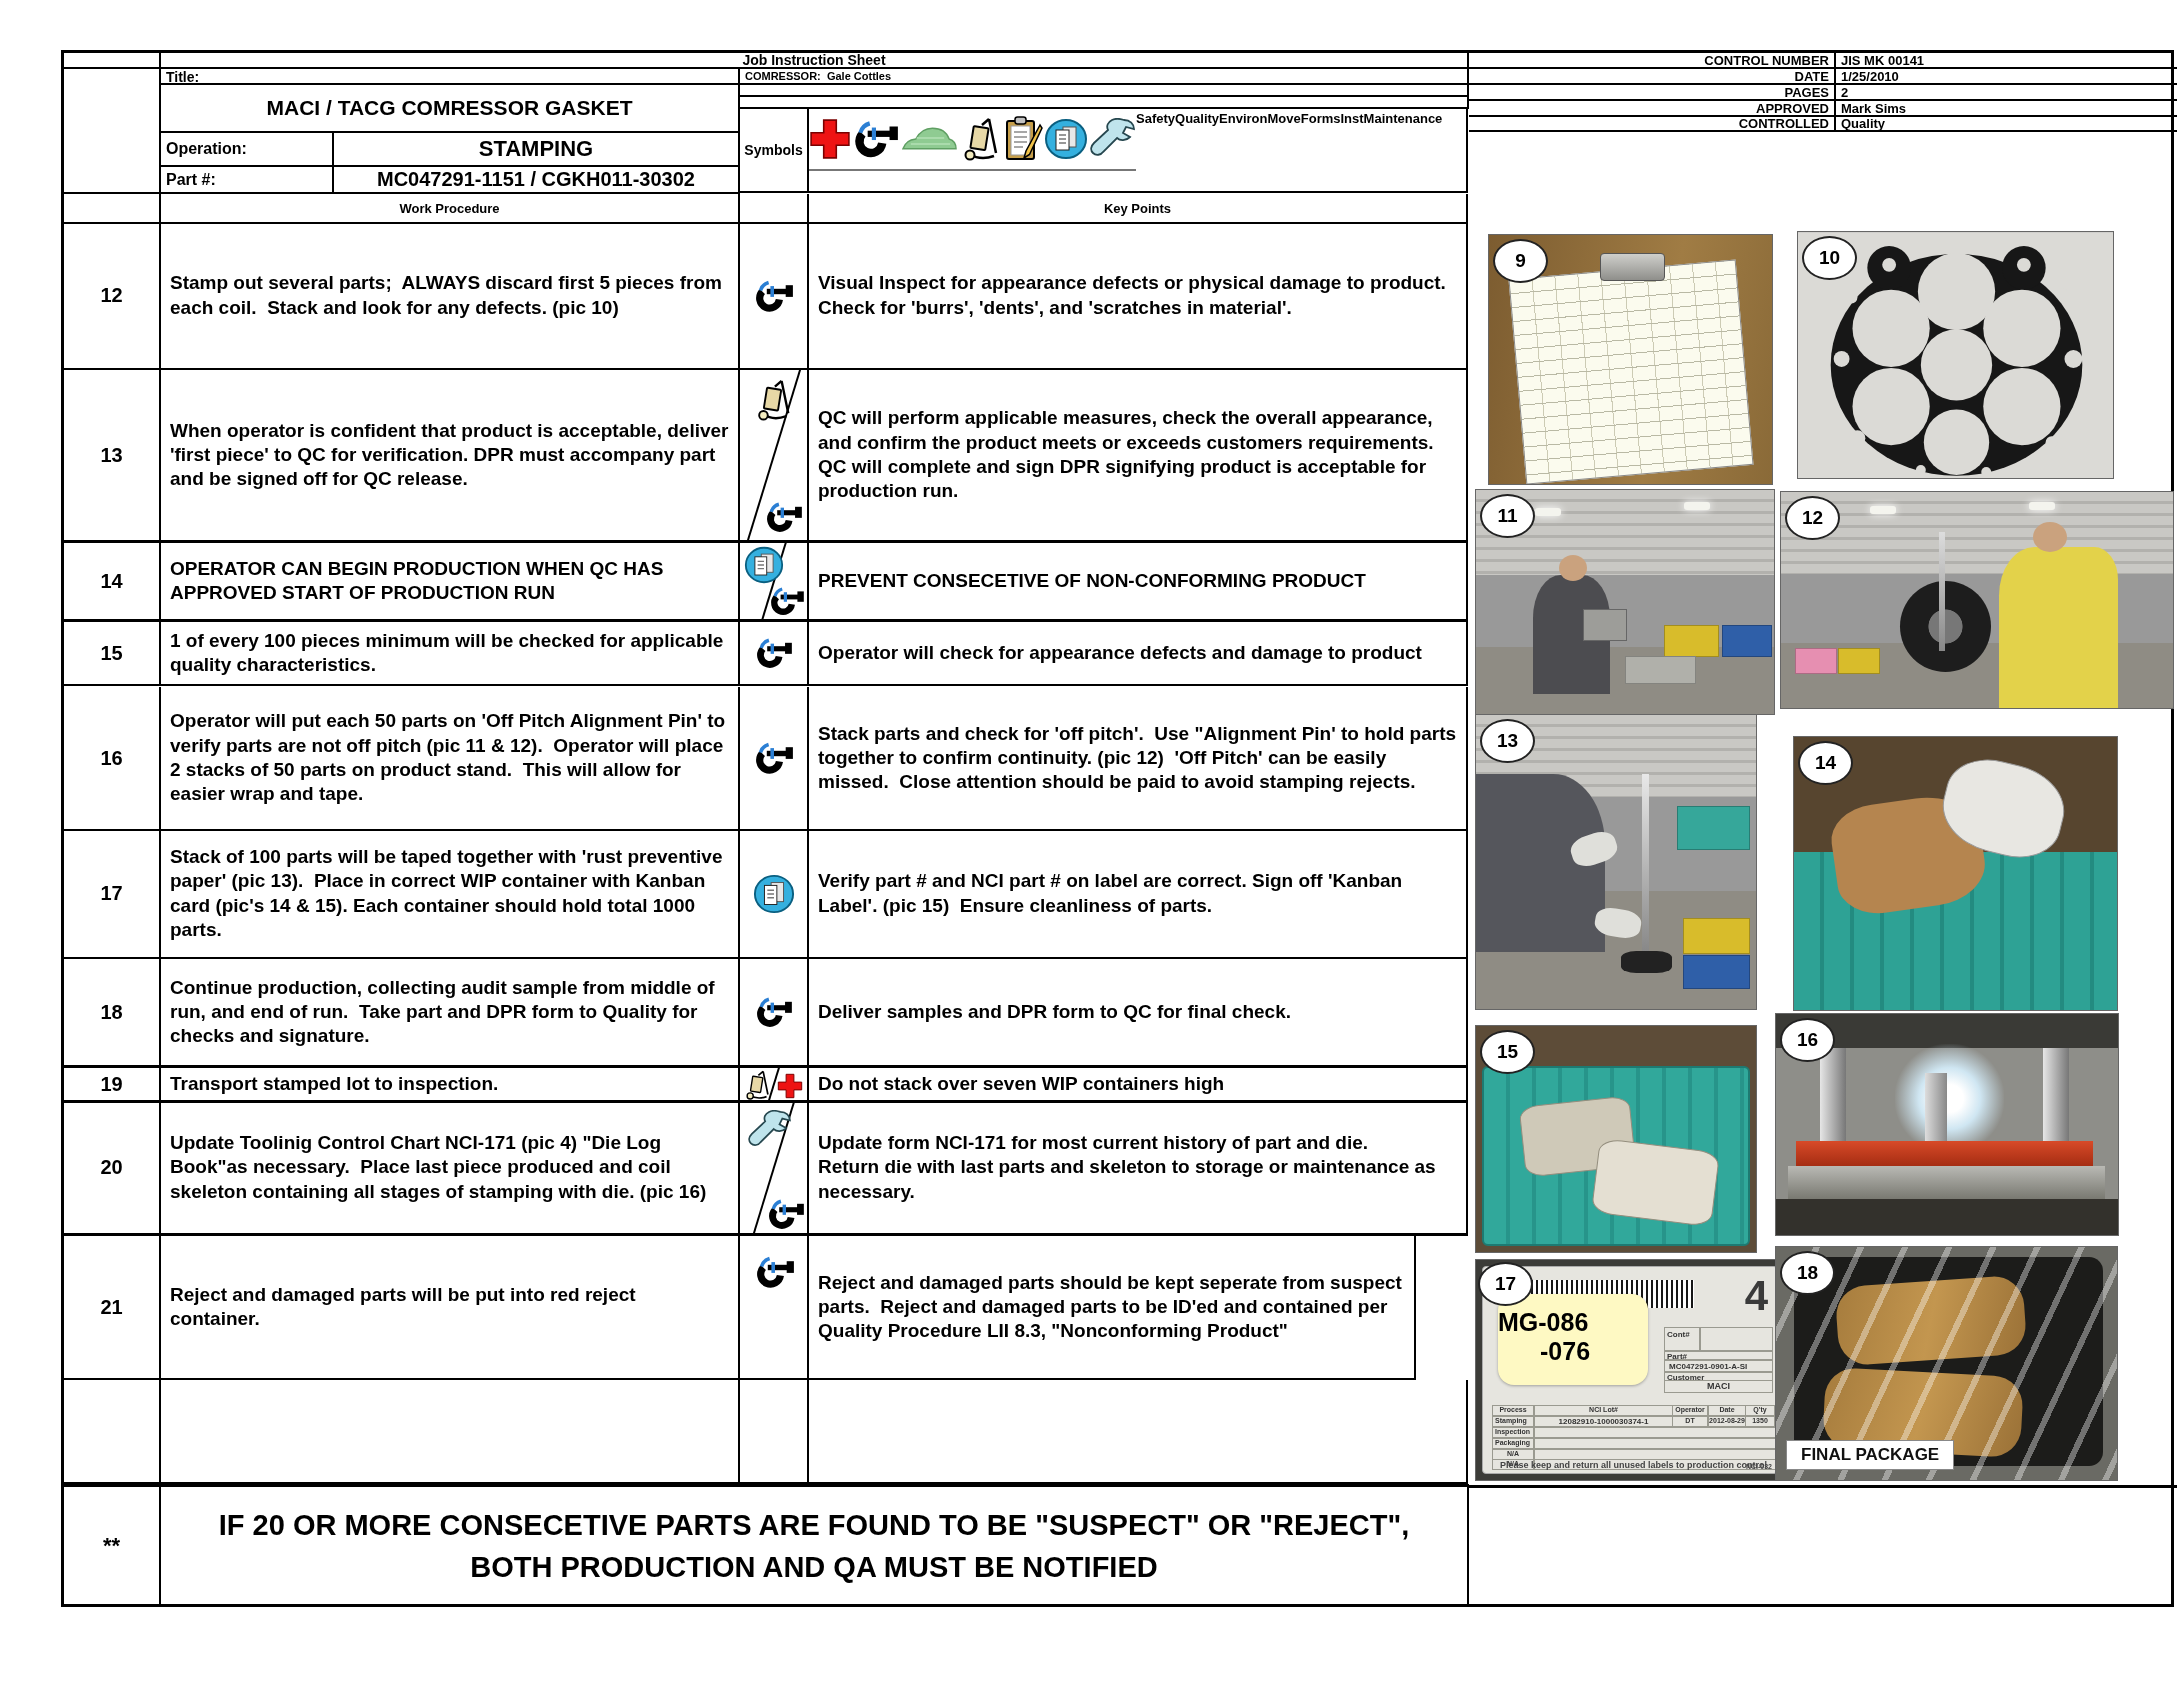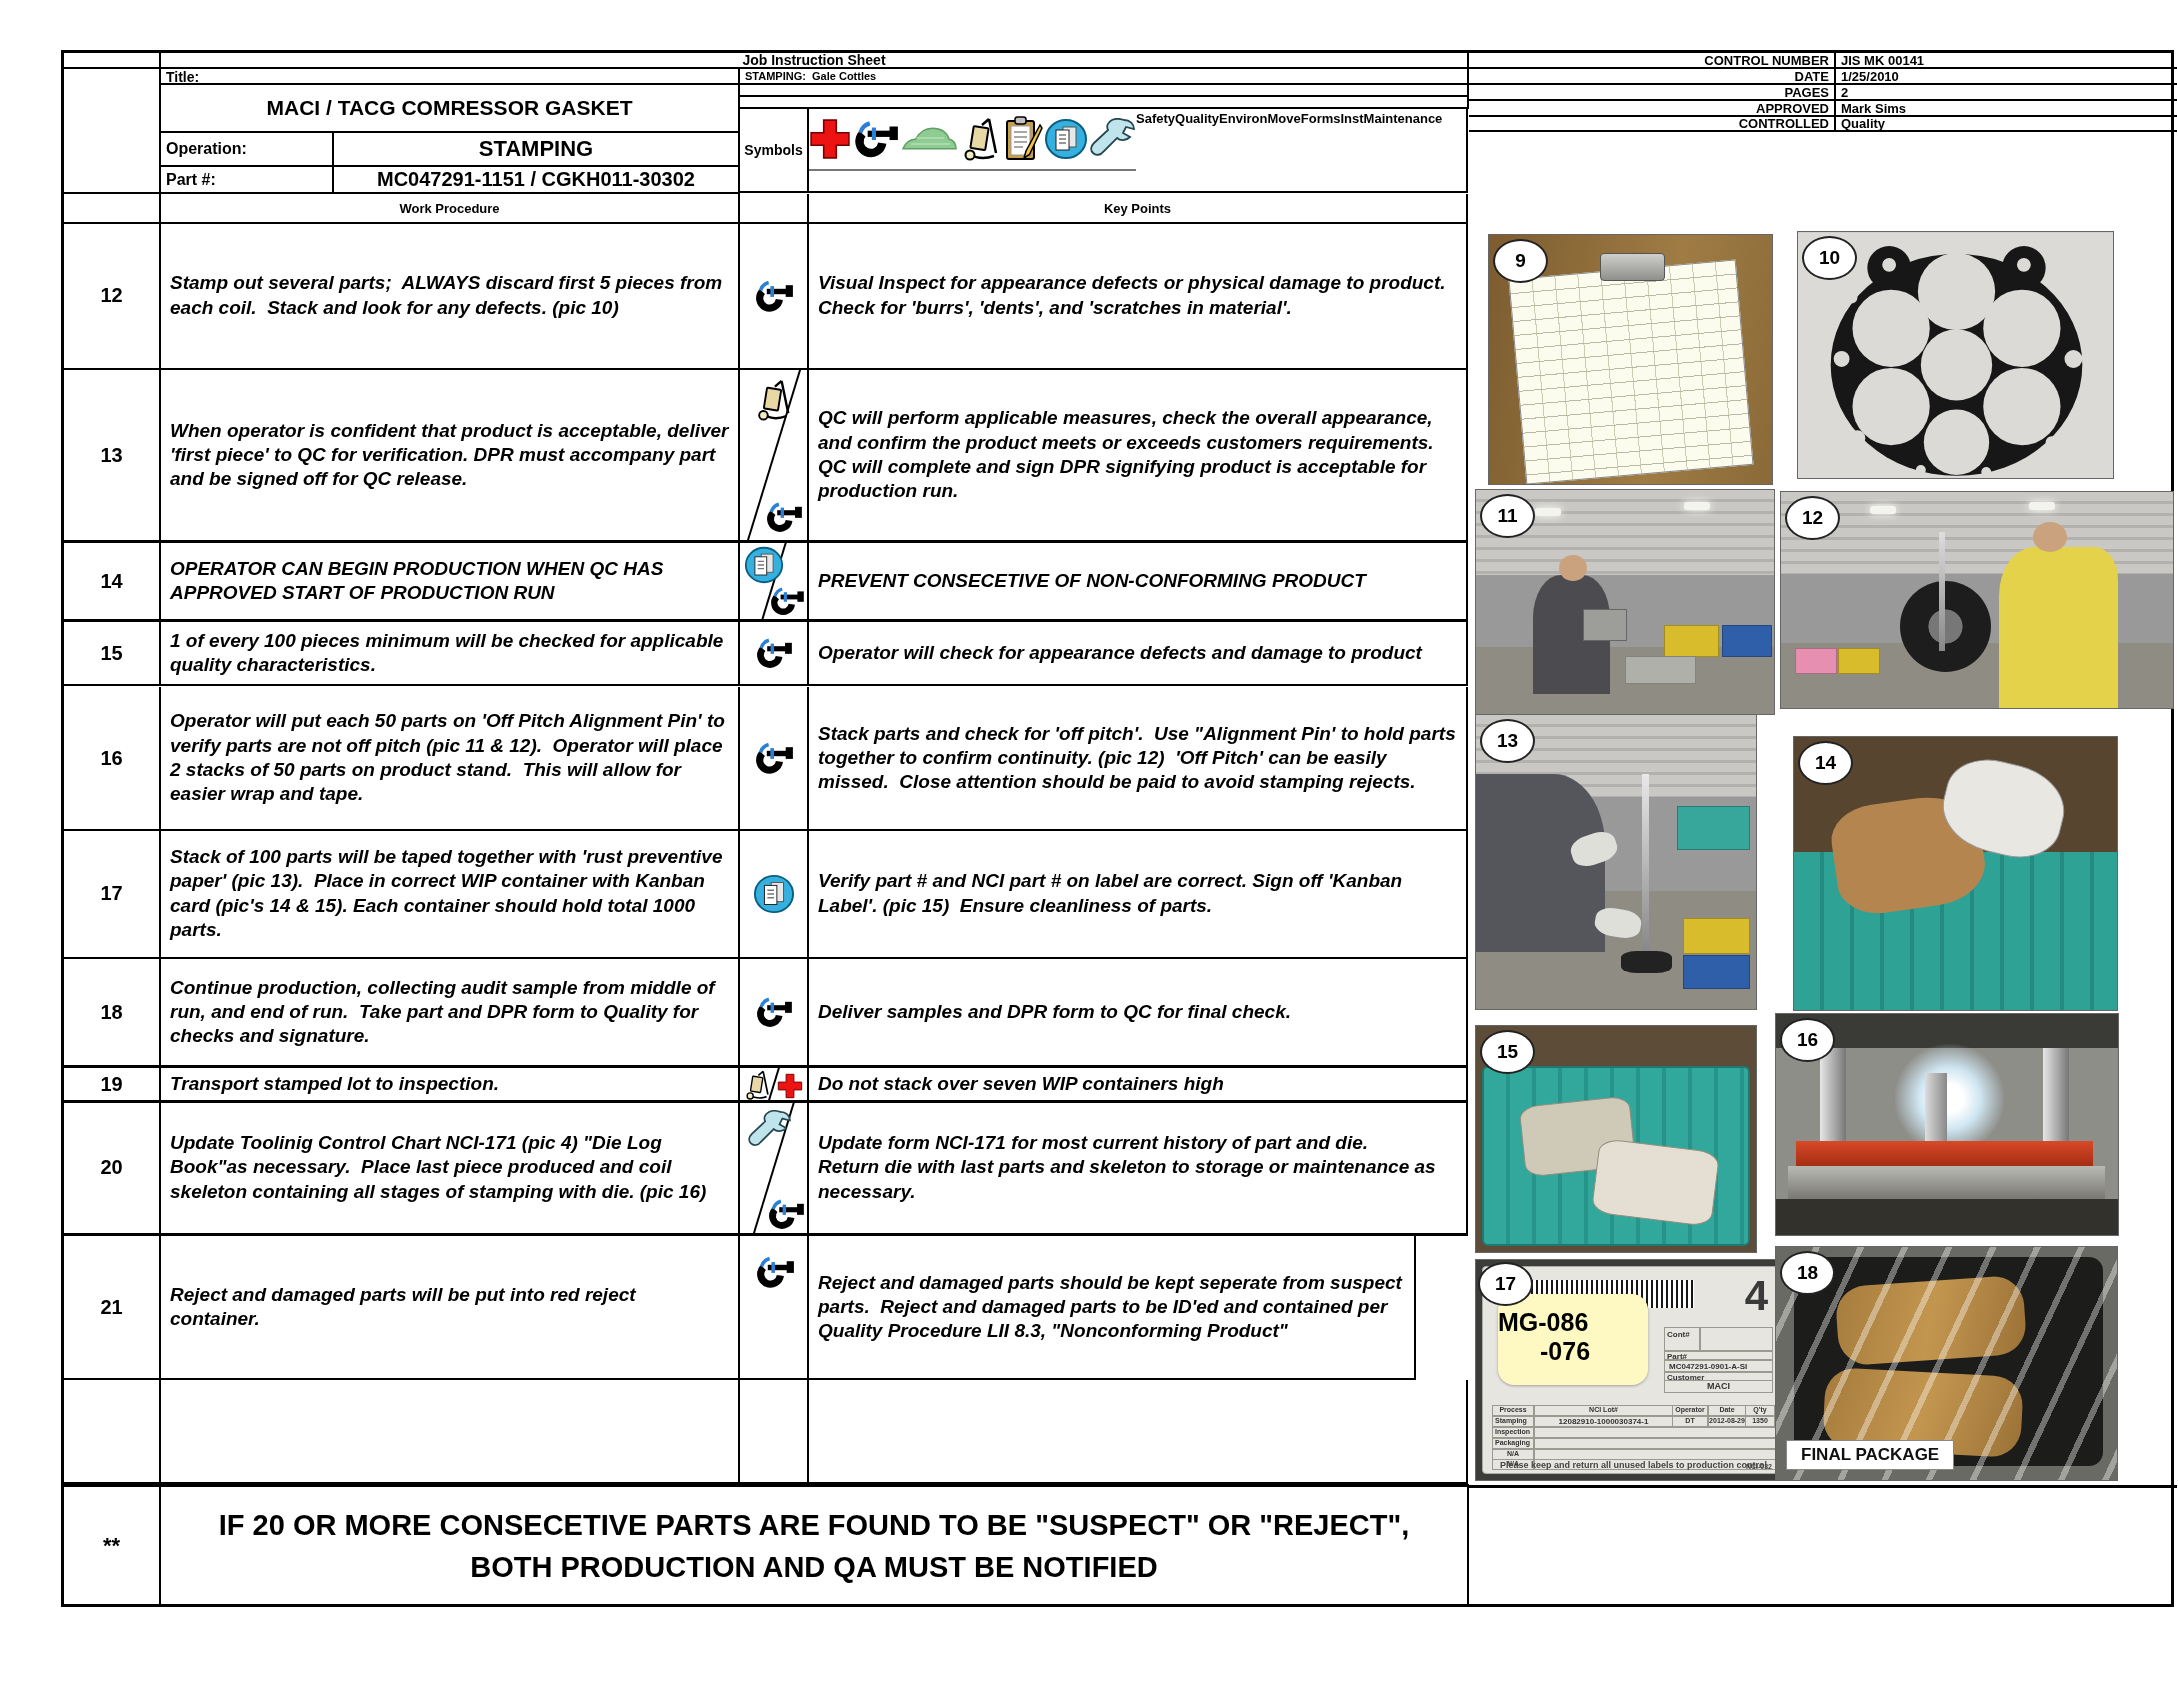--- a/index.html
+++ b/index.html
@@ -11,21 +11,21 @@
      border-bottom:2px solid #000;font-weight:bold;overflow:hidden;}
   .noR{border-right:none;} .noB{border-bottom:none;}
   .thkB{border-bottom-width:3px;} .thkT{border-top:3px solid #000;}
   .ctr{display:flex;align-items:center;justify-content:center;text-align:center;}
   .vctr{display:flex;flex-direction:column;justify-content:center;}
   .pre{white-space:pre-wrap;}
   .f11{font-size:11px;} .f12{font-size:14px;} .f13{font-size:13px;} .f14{font-size:14px;}
   .f16{font-size:16px;} .f19{font-size:19px;line-height:1.28;} .f20{font-size:20px;}
   .f21{font-size:21px;} .f22{font-size:22px;}
   .padL{padding-left:5px;} .padR{padding-right:5px;text-align:right;}
-  .proc,.kp{padding:13px 9px;font-style:italic;}
+  .proc,.kp{padding:13px 9px;}
   .sym{overflow:visible;}
   .sym .slash{position:absolute;left:49%;top:-3%;height:106%;width:2px;background:#000;
               transform:rotate(17deg);}
   .icon{display:block;}
   
   .legend{display:flex;flex-direction:row;}
   .legend .irow{display:flex;height:61px;border-bottom:2px solid #777;}
   .legend .lrow{display:flex;height:20px;}
   .legend .slot{flex:1;display:flex;align-items:center;justify-content:center;}
   
@@ -100,21 +100,21 @@
   <div class="c f16 padL vctr" style="left:97px;top:79px;width:173px;height:35px">Operation:</div>
   <div class="c ctr f22" style="left:270px;top:79px;width:406px;height:35px">STAMPING</div>
   <div class="c f16 padL vctr" style="left:97px;top:114px;width:173px;height:27px">Part #:</div>
   <div class="c ctr f20" style="left:270px;top:114px;width:406px;height:27px">MC047291-1151 / CGKH011-30302</div>
   <div class="c ctr f13" style="left:0;top:141px;width:97px;height:30px"></div>
   <div class="c ctr f13" style="left:97px;top:141px;width:579px;height:30px">Work Procedure</div>
   <div class="c" style="left:676px;top:141px;width:69px;height:30px"></div>
   <div class="c ctr f13" style="left:745px;top:141px;width:659px;height:30px">Key Points</div>
 
   <div class="c f11 padL vctr" style="left:676px;top:16px;width:729px;height:16px">
-    <span><span>STAMPING:</span>&nbsp;&nbsp;<span>Gale Cottles</span></span>
+    <span><span>COMRESSOR:</span>&nbsp;&nbsp;<span>Gale Cottles</span></span>
   </div>
   <div class="c" style="left:676px;top:32px;width:729px;height:12px"></div>
   <div class="c" style="left:676px;top:44px;width:729px;height:12px"></div>
   <div class="c ctr f14" style="left:676px;top:55px;width:69px;height:85px">Symbols</div>
 
   <div class="c legend" style="left:745px;top:55px;width:659px;height:85px">
     <div class="irow">
       <span class="slot">
             <svg class="icon" width="42" height="42" viewBox="0 0 42 42">
               <use href="#i-safety"></use>

